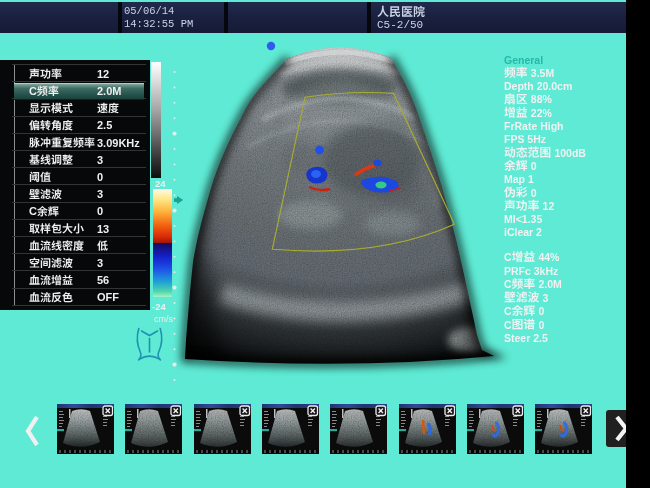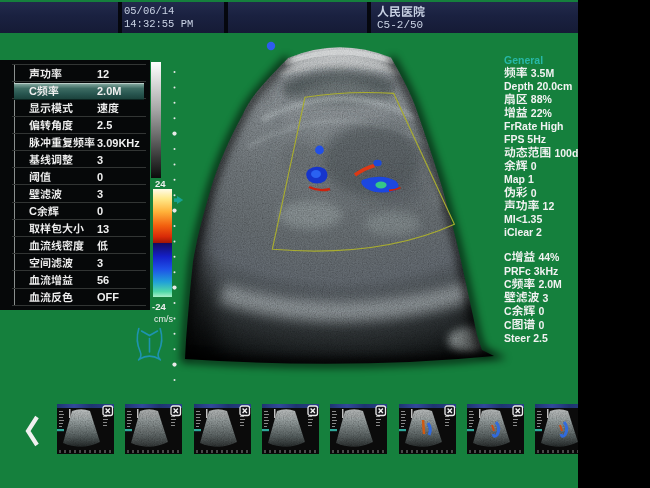--- a/index.html
+++ b/index.html
@@ -1,16 +1,16 @@
 <!DOCTYPE html>
 <html><head>
 <meta charset="utf-8">
 <style>
 html,body{margin:0;padding:0;background:#000;}
-#screen{position:relative;width:578px;height:488px;background:#15803d;overflow:hidden;font-family:"Liberation Sans",sans-serif;}
+#screen{position:relative;width:626px;height:488px;background:#5eead4;overflow:hidden;font-family:"Liberation Sans",sans-serif;}
 .abs{position:absolute;}
 #topbar{left:0;top:2px;width:650px;height:31px;background:linear-gradient(#222a4c,#1a2140 45%,#151b36);}
 .tseg{position:absolute;top:0;height:31px;background:#05070e;width:4px;}
 .row-sep{position:absolute;left:12px;width:134px;height:1px;background:#323534;}
 #vline{left:14px;top:64px;width:1px;height:241px;background:#8a8f8e;}
 #hl{position:absolute;left:14px;top:83px;width:130px;height:15px;background:linear-gradient(#7fa49b,#3d6c63 30%,#285650 65%,#1b423c);border-top:1px solid #b9cdc7;border-bottom:1px solid #0c2420;}
 #graybar{left:151px;top:62px;width:10px;height:116px;background:linear-gradient(#ffffff,#d9d9d9 18%,#a8a8a8 40%,#6f6f6f 62%,#383838 82%,#0c0c0c);}
 #cbartop{left:153px;top:189px;width:19px;height:54px;background:linear-gradient(#fffbe8,#ffe98a 18%,#ffb23a 42%,#f2600f 68%,#d92b08 88%,#a01505);}
 #cbarbot{left:153px;top:243px;width:19px;height:54px;background:linear-gradient(#140a60,#1420c8 25%,#1e50e8 48%,#20a0d8 72%,#4fd8a8 90%,#a8f0c8);}
 .thumb{position:absolute;top:404px;width:57px;height:50px;background:#0b0b0b;}

